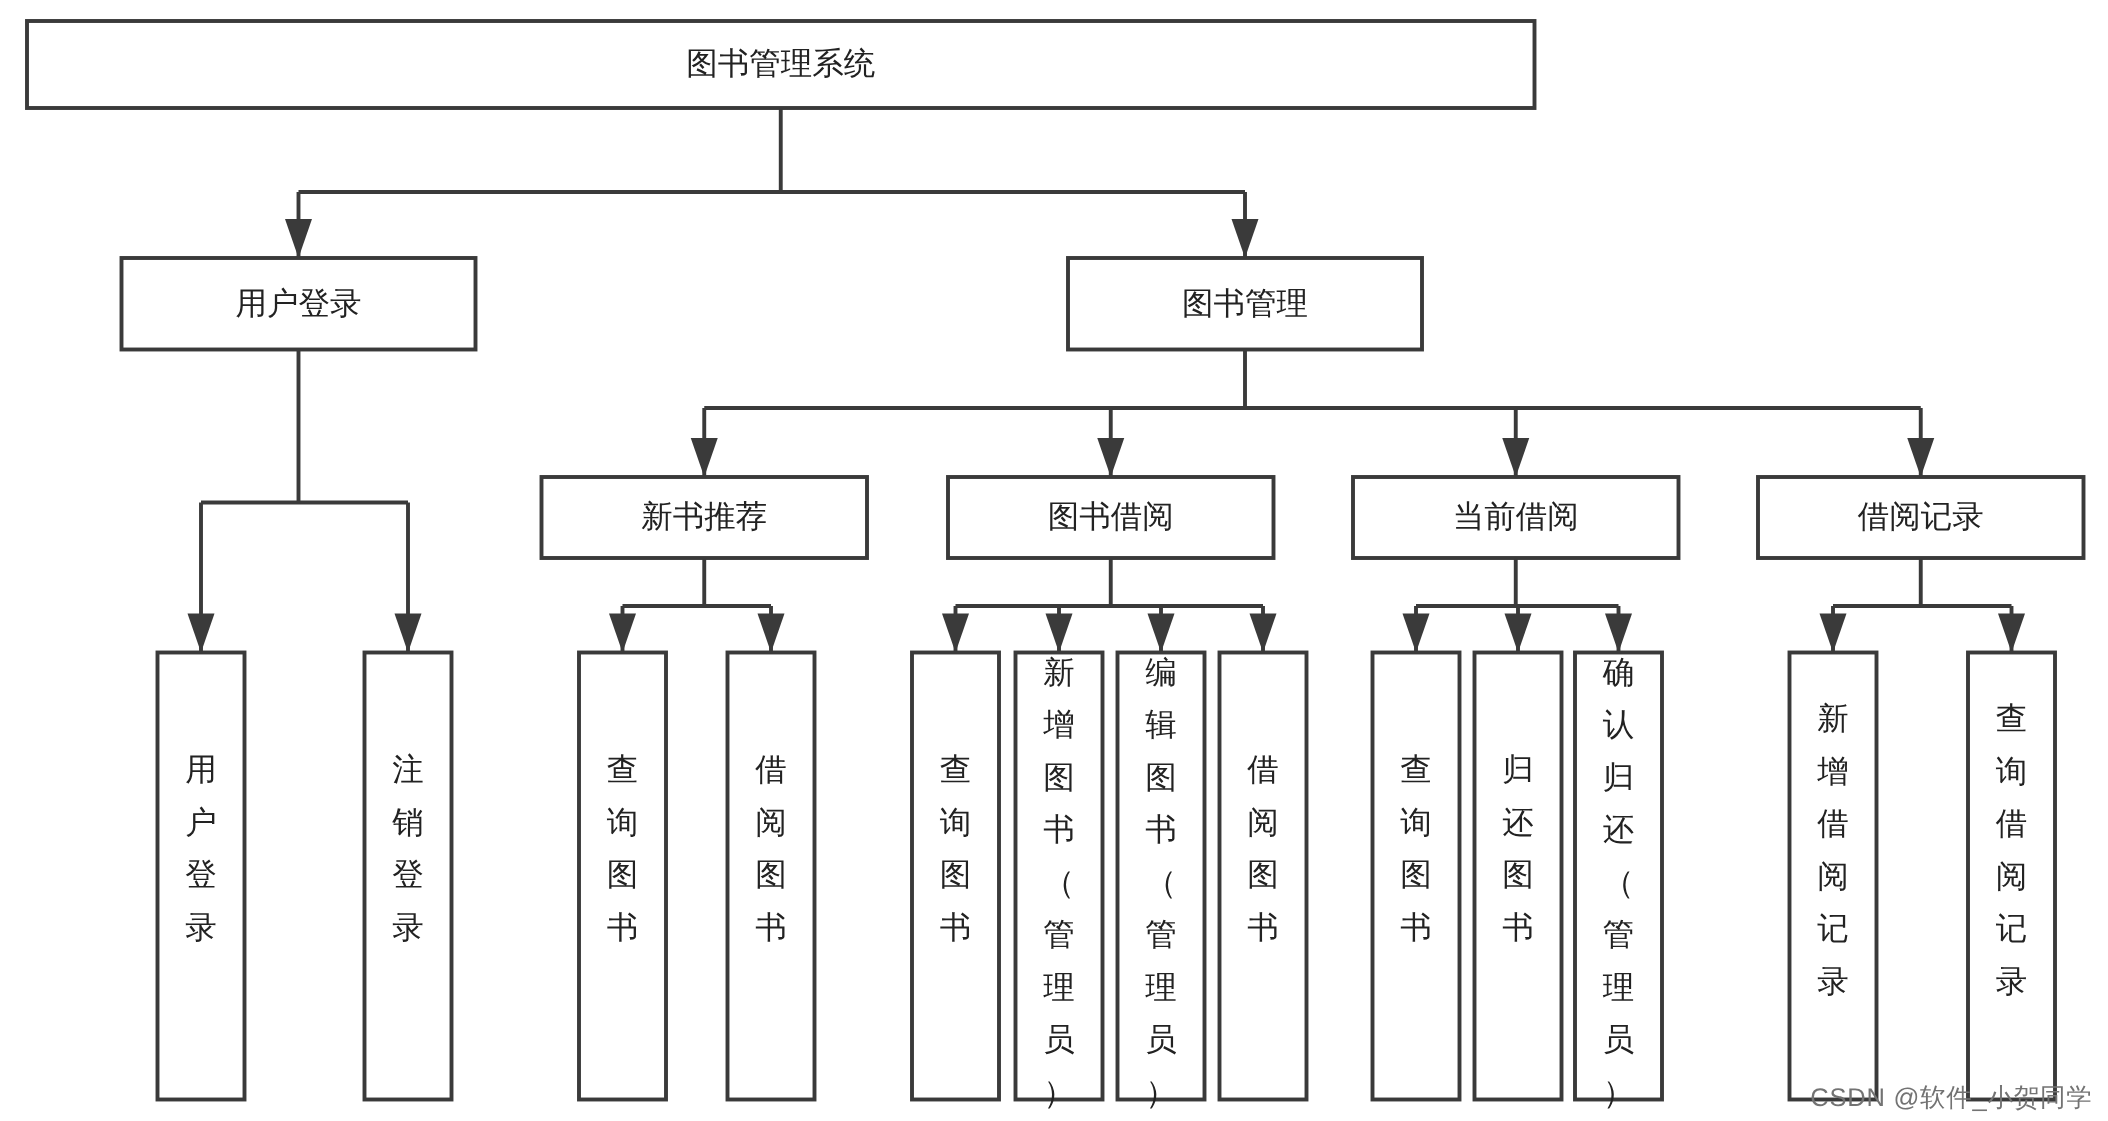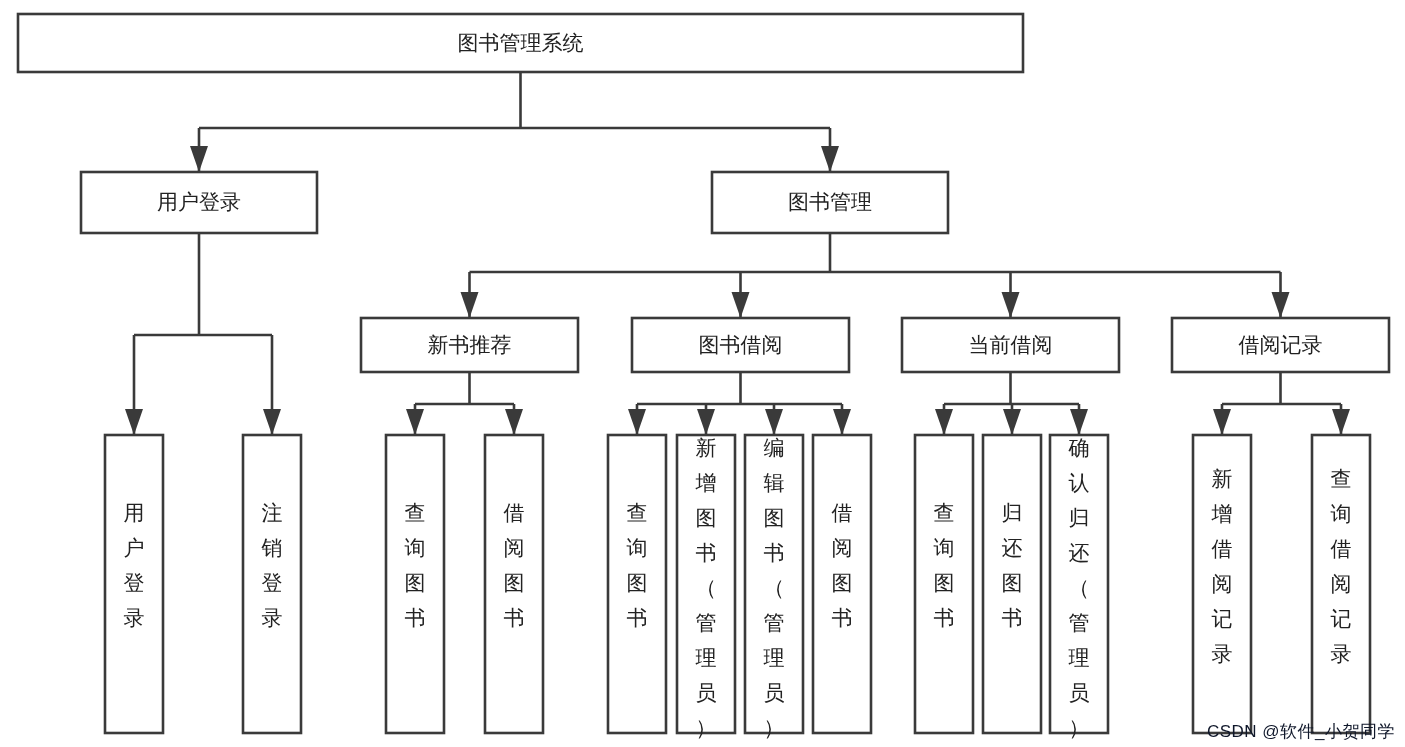--- a/index.html
+++ b/index.html
@@ -53,21 +53,21 @@
     font-size: 21px;
     text-anchor: middle;
     dominant-baseline: middle;
   }
   .watermark {
     position: absolute;
     right: 10px;
     bottom: 4px;
     font-family: "Liberation Sans", "DejaVu Sans", sans-serif;
     font-size: 17px;
-    color: #0f172a;
+    color: #737373;
     letter-spacing: 0.5px;
     white-space: nowrap;
     user-select: none;
   }
 </style>
 </head>
 <body>
 
 <div id="stage">
   <svg id="diagram-svg" viewBox="0 0 1405 747">

